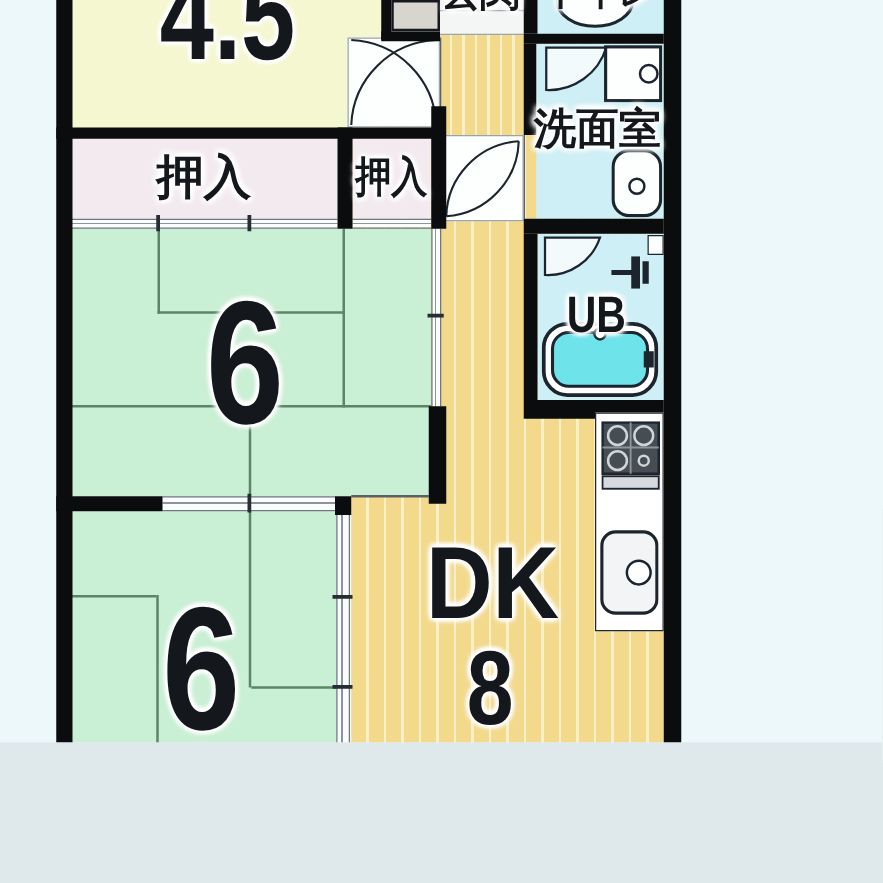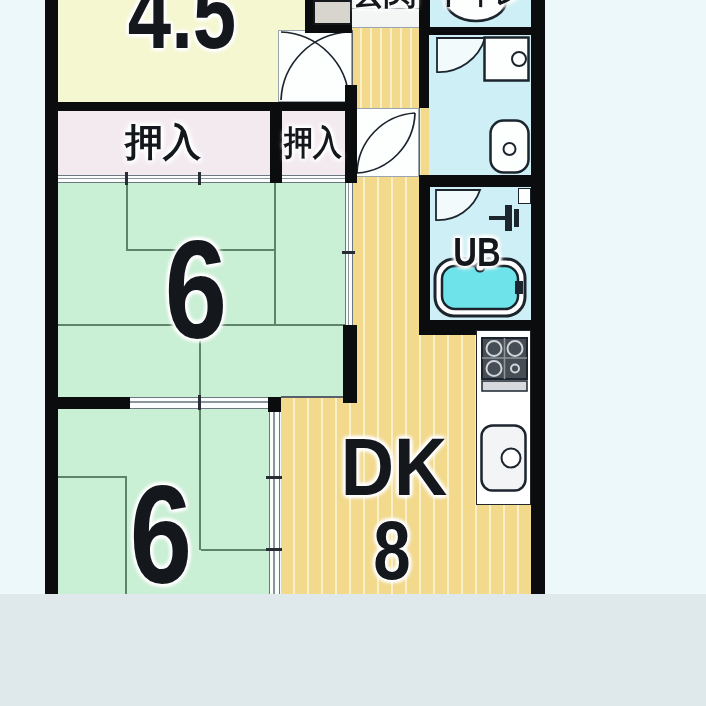--- a/index.html
+++ b/index.html
@@ -154,20 +154,21 @@
   <svg class="icon" width="94" height="61" viewBox="0 0 94 61" style="left:433px;top:257px;">
     <rect x="2" y="2" width="90" height="57" rx="19" fill="#ffffff" stroke="#1c252e" stroke-width="3"></rect>
     <rect x="9" y="9" width="76" height="43" rx="13" fill="var(--tub)" stroke="#1c252e" stroke-width="2.5"></rect>
     <circle cx="47" cy="10" r="4.5" fill="#ffffff" stroke="#1c252e" stroke-width="2"></circle>
     <rect x="82" y="24" width="8" height="13" fill="#1c252e"></rect>
   </svg>
 
   <div class="lbl" style="left:182px;top:13px;font-size:100px;transform:translate(-50%,-50%) scaleX(.78);">4.5</div>
   <div class="lbl" style="left:384px;top:-7px;font-size:32px;">玄関</div>
   <div class="lbl" style="left:480px;top:-6px;font-size:28px;">トイレ</div>
+  <div class="lbl" style="left:478px;top:103px;font-size:34px;">洗面室</div>
   <div class="lbl" style="left:477px;top:252px;font-size:41px;transform:translate(-50%,-50%) scaleX(.8);">UB</div>
   <div class="lbl" style="left:163px;top:142px;font-size:38px;">押入</div>
   <div class="lbl" style="left:313px;top:142px;font-size:34px;transform:translate(-50%,-50%) scaleX(.85);">押入</div>
   <div class="lbl" style="left:196px;top:290px;font-size:140px;transform:translate(-50%,-50%) scaleX(.8);">6</div>
   <div class="lbl" style="left:161px;top:535px;font-size:140px;transform:translate(-50%,-50%) scaleX(.8);">6</div>
   <div class="lbl" style="left:394px;top:467px;font-size:82px;transform:translate(-50%,-50%) scaleX(.9);">DK</div>
   <div class="lbl" style="left:392px;top:550px;font-size:84px;transform:translate(-50%,-50%) scaleX(.8);">8</div>
 
 </div>
 

